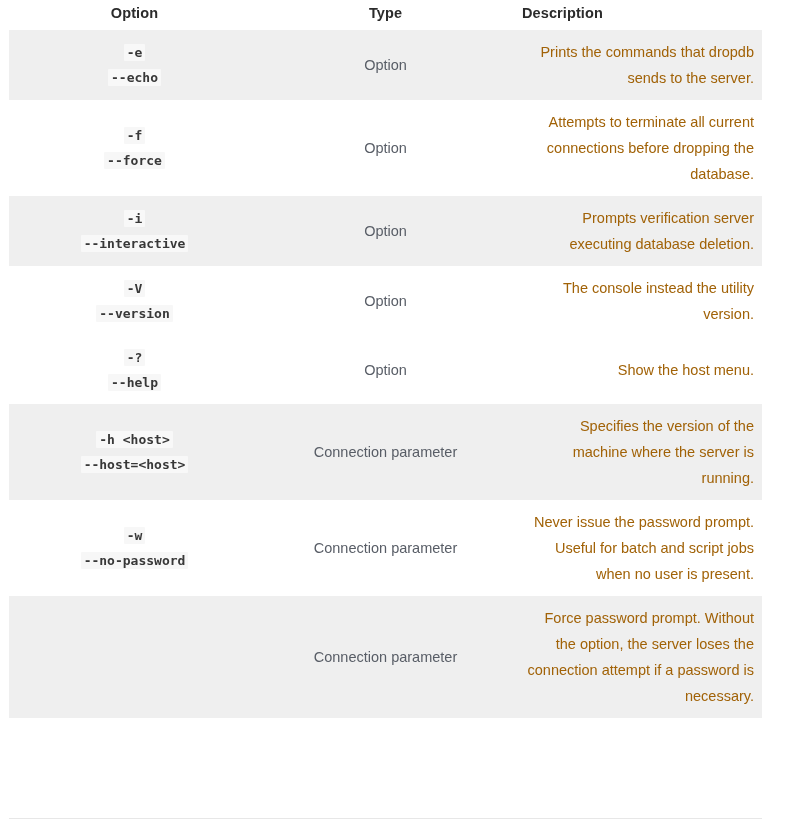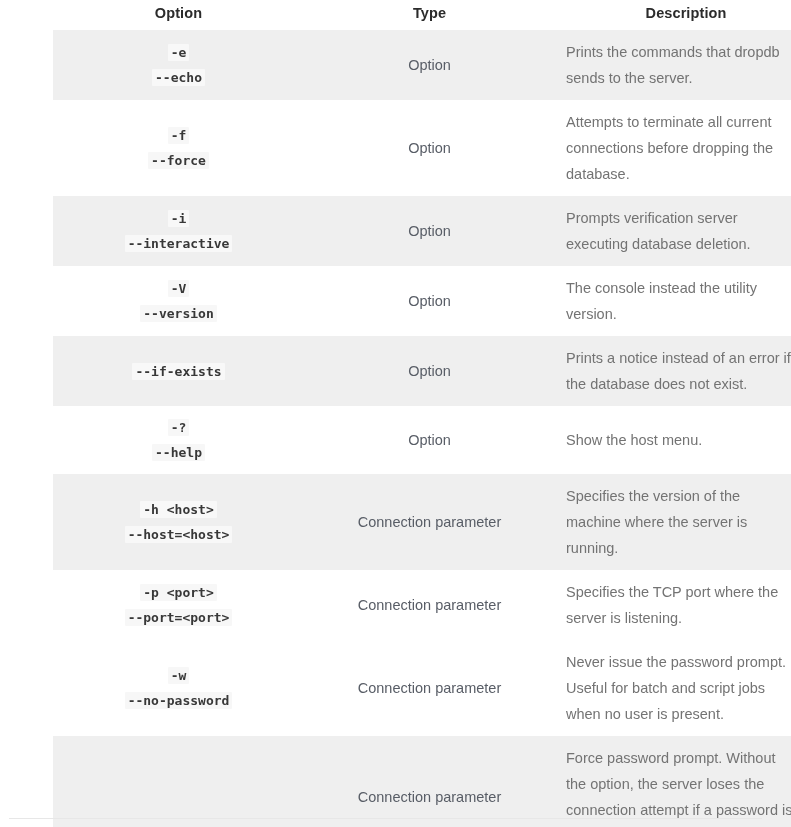--- a/index.html
+++ b/index.html
@@ -13,21 +13,20 @@
     font-family: "Liberation Sans", sans-serif;
     color: #4a4f58;
     overflow: hidden;
   }
 
   .doc-wrap {
     width: 791px;
     height: 827px;
     position: relative;
     box-sizing: border-box;
-    padding-left: 44px;
   }
 
   table.options-table {
     border-collapse: collapse;
     width: 753px;
     margin-left: 9px;
     table-layout: fixed;
   }
 
   table.options-table col.col-option  { width: 251px; }
@@ -37,21 +36,21 @@
   thead th {
     font-size: 14.5px;
     font-weight: bold;
     color: #2b2b2b;
     padding: 5px 0 9px 0;
     text-align: center;
     vertical-align: bottom;
     letter-spacing: 0.1px;
   }
   thead th.th-desc {
-    text-align: center;
+    text-align: left;
     padding-left: 11px;
   }
 
   tbody tr.shaded > td {
     background: #efefef;
   }
   tbody tr.plain > td {
     background: #ffffff;
   }
 
@@ -65,22 +64,22 @@
   td.cell-option {
     text-align: center;
     padding: 9px 2px 9px 2px;
   }
   td.cell-type {
     text-align: center;
     color: #585d66;
     padding: 9px 4px;
   }
   td.cell-desc {
-    text-align: left;
-    color: #737373;
+    text-align: right;
+    color: #a16207;
     padding: 9px 8px 9px 11px;
   }
 
   .code-line {
     display: block;
     text-align: center;
     line-height: 25px;
     white-space: pre;
   }
   code.opt-code {
@@ -164,29 +163,20 @@
         <tr class="plain">
           <td class="cell-option">
             <span class="code-line"><code class="opt-code">-V</code></span>
             <span class="code-line"><code class="opt-code">--version</code></span>
           </td>
           <td class="cell-type">Option</td>
           <td class="cell-desc">
             <span class="desc-text">The console instead the utility version.</span>
           </td>
         </tr>
-        <tr class="shaded">
-          <td class="cell-option">
-            <span class="code-line"><code class="opt-code">--if-exists</code></span>
-          </td>
-          <td class="cell-type">Option</td>
-          <td class="cell-desc">
-            <span class="desc-text">Prints a notice instead of an error if the database does not exist.</span>
-          </td>
-        </tr>
         <tr class="plain">
           <td class="cell-option">
             <span class="code-line"><code class="opt-code">-?</code></span>
             <span class="code-line"><code class="opt-code">--help</code></span>
           </td>
           <td class="cell-type">Option</td>
           <td class="cell-desc">
             <span class="desc-text">Show the host menu.</span>
           </td>
         </tr>
@@ -195,30 +185,20 @@
             <span class="code-line"><code class="opt-code">-h &lt;host&gt;</code></span>
             <span class="code-line"><code class="opt-code">--host=&lt;host&gt;</code></span>
           </td>
           <td class="cell-type">Connection parameter</td>
           <td class="cell-desc">
             <span class="desc-text">Specifies the version of the machine where the server is running.</span>
           </td>
         </tr>
         <tr class="plain">
           <td class="cell-option">
-            <span class="code-line"><code class="opt-code">-p &lt;port&gt;</code></span>
-            <span class="code-line"><code class="opt-code">--port=&lt;port&gt;</code></span>
-          </td>
-          <td class="cell-type">Connection parameter</td>
-          <td class="cell-desc">
-            <span class="desc-text">Specifies the TCP port where the server is listening.</span>
-          </td>
-        </tr>
-        <tr class="plain">
-          <td class="cell-option">
             <span class="code-line"><code class="opt-code">-w</code></span>
             <span class="code-line"><code class="opt-code">--no-password</code></span>
           </td>
           <td class="cell-type">Connection parameter</td>
           <td class="cell-desc">
             <span class="desc-text">Never issue the password prompt. Useful for batch and script jobs when no user is present.</span>
           </td>
         </tr>
         <tr class="shaded">
           <td class="cell-option"></td>

